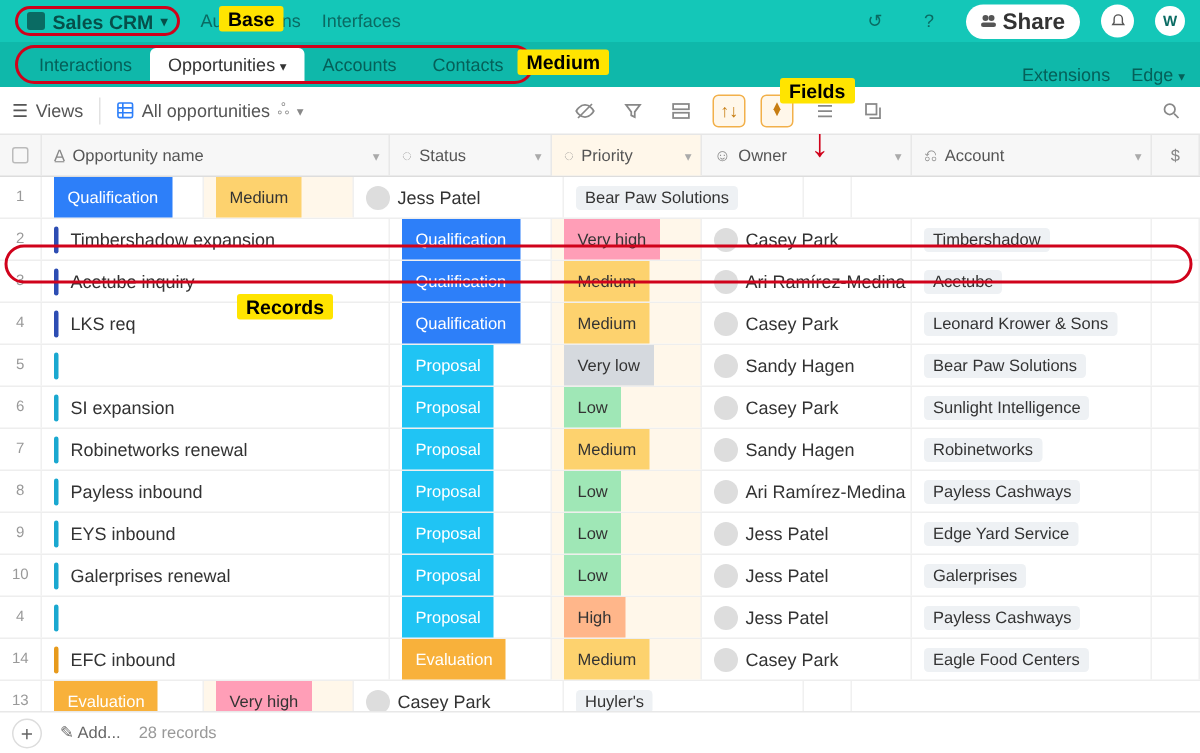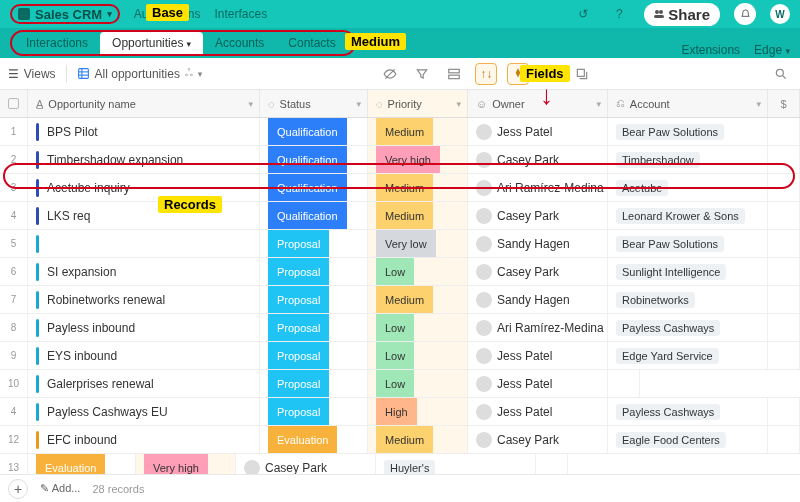--- a/index.html
+++ b/index.html
@@ -191,24 +191,20 @@
     <div class="hcell col-account">
       <span style="color:#888">⎌</span>
       <span>Account</span>
         <span class="dd">▾</span>
     </div>
     <div class="hcell col-last" style="justify-content:center;color:#888">$</div>
   </div>
   <div id="rows">
       <div class="row">
         <div class="rownum">1</div>
-        <div class="cell col-name">
-          <div class="bar" style="background: rgb(45, 77, 179);"></div>
-          <span>BPS Pilot</span>
-        </div>
         <div class="cell col-status">
           <span class="pill" style="background: rgb(45, 127, 249); color: rgb(255, 255, 255);">Qualification</span>
         </div>
         <div class="cell col-priority priority-col-bg">
           <span class="pill" style="background: rgb(253, 210, 110); color: rgb(51, 51, 51);">Medium</span>
         </div>
         <div class="cell col-owner">
           <div class="collab">
             <div class="av"></div>
             <span>Jess Patel</span>
@@ -413,47 +409,49 @@
         </div>
         <div class="cell col-priority priority-col-bg">
           <span class="pill" style="background: rgb(159, 231, 182); color: rgb(51, 51, 51);">Low</span>
         </div>
         <div class="cell col-owner">
           <div class="collab">
             <div class="av"></div>
             <span>Jess Patel</span>
           </div>
         </div>
+        <div class="cell col-account">
+          <span class="acct-chip">Galerprises</span>
+        </div>
         <div class="cell col-last"></div>
       </div>
       <div class="row">
         <div class="rownum">4</div>
         <div class="cell col-name">
           <div class="bar" style="background: rgb(26, 168, 208);"></div>
-          <span>Payless Cashways EU</span>
         </div>
         <div class="cell col-status">
           <span class="pill" style="background: rgb(32, 196, 244); color: rgb(255, 255, 255);">Proposal</span>
         </div>
         <div class="cell col-priority priority-col-bg">
           <span class="pill" style="background: rgb(255, 182, 138); color: rgb(51, 51, 51);">High</span>
         </div>
         <div class="cell col-owner">
           <div class="collab">
             <div class="av"></div>
             <span>Jess Patel</span>
           </div>
         </div>
         <div class="cell col-account">
           <span class="acct-chip">Payless Cashways</span>
         </div>
         <div class="cell col-last"></div>
       </div>
       <div class="row">
-        <div class="rownum">12</div>
+        <div class="rownum">14</div>
         <div class="cell col-name">
           <div class="bar" style="background: rgb(231, 154, 28);"></div>
           <span>EFC inbound</span>
         </div>
         <div class="cell col-status">
           <span class="pill" style="background: rgb(248, 177, 59); color: rgb(255, 255, 255);">Evaluation</span>
         </div>
         <div class="cell col-priority priority-col-bg">
           <span class="pill" style="background: rgb(253, 210, 110); color: rgb(51, 51, 51);">Medium</span>
         </div>
@@ -491,16 +489,16 @@
 </div>
 
 <div class="footer">
   <div class="plus">+</div>
   <span>✎ <span>Add...</span></span>
   <span style="color:#999">28 records</span>
 </div>
 
 <div class="anno-label" style="top:4px;left:146px">Base</div>
 <div class="anno-label" style="top:33px;left:345px">Medium</div>
-<div class="anno-label" style="top:65px;left:520px">Fields</div>
+<div class="anno-label" style="top:52px;left:520px">Fields</div>
 <div class="anno-arrow" style="top:80px;left:540px">↓</div>
 <div class="anno-label" style="top:196px;left:158px">Records</div>
 <div class="anno-ring" style="top:163px;left:3px;width:792px;height:26px"></div>
 
 </body></html>

